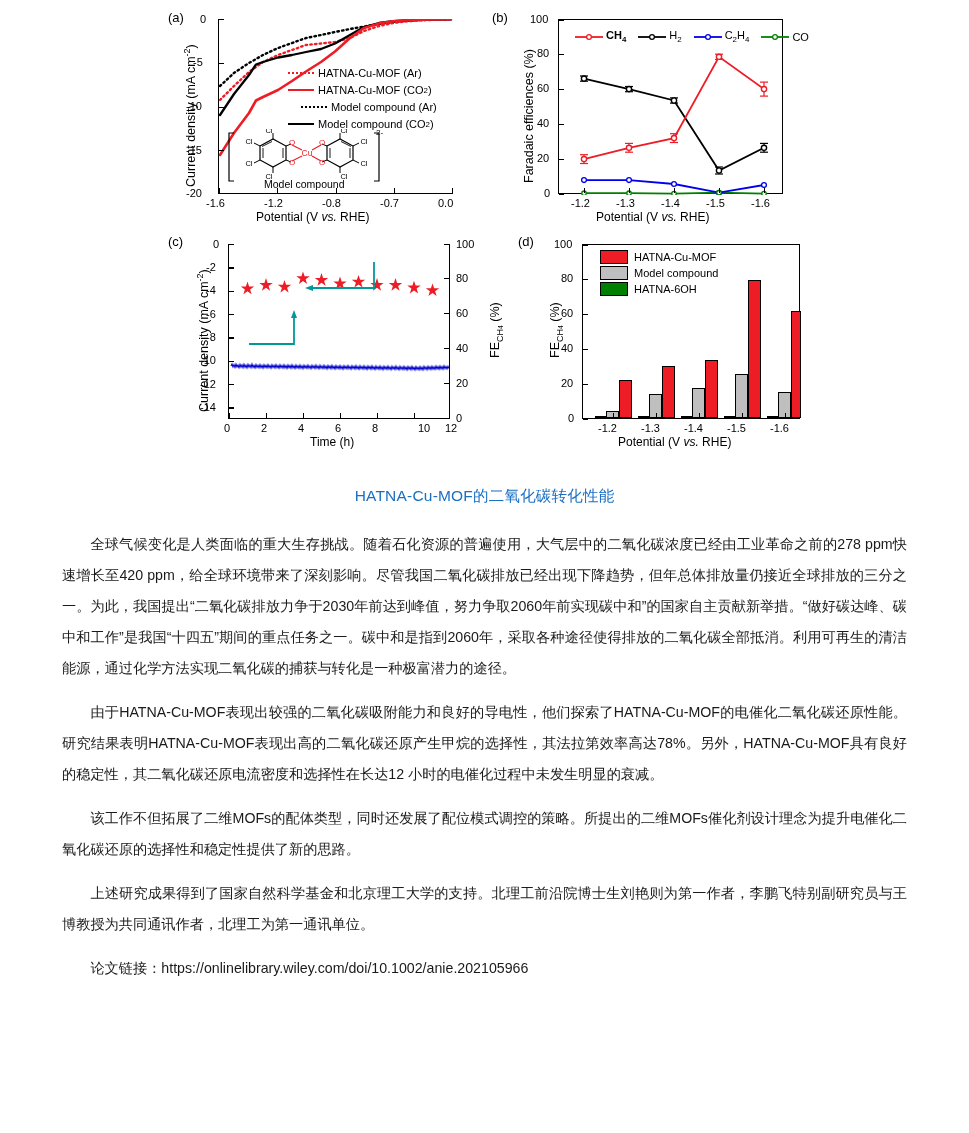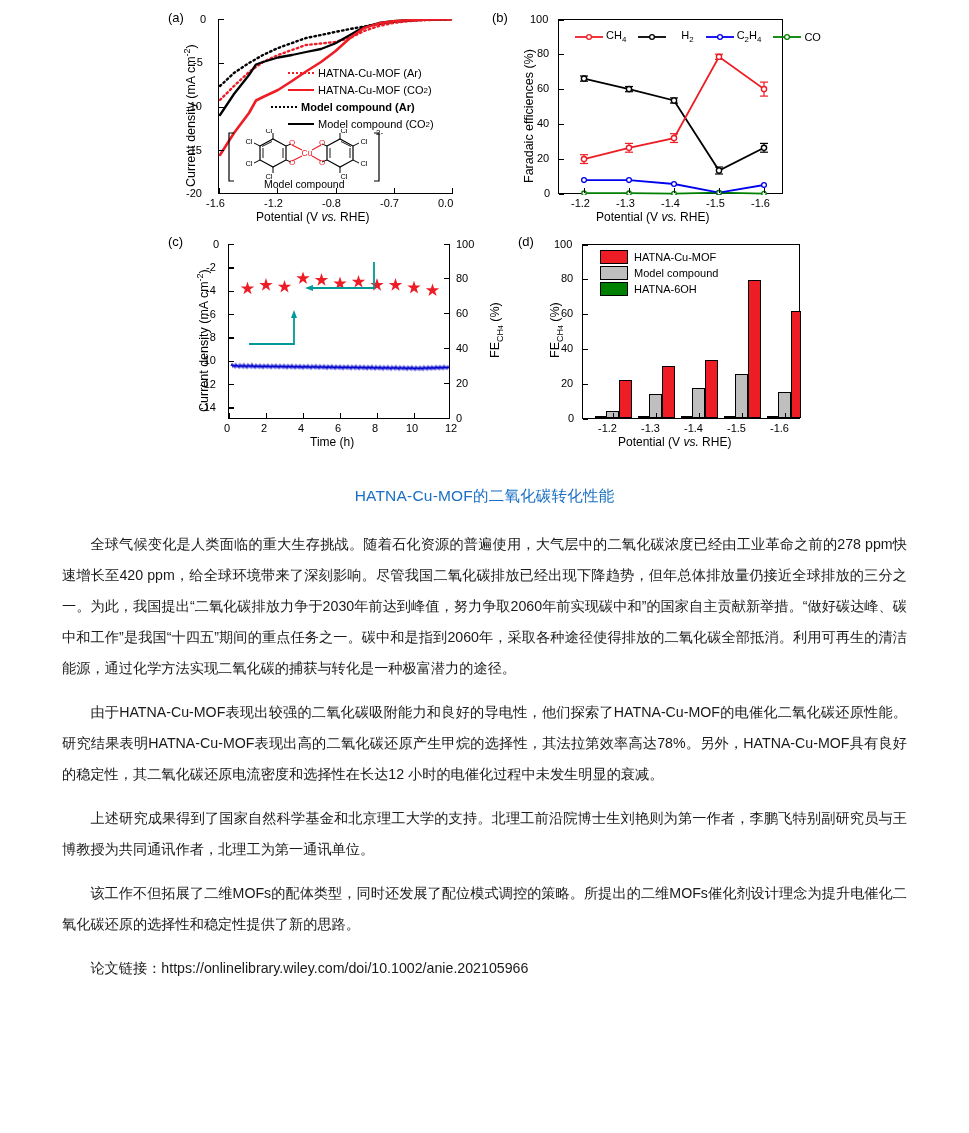--- a/index.html
+++ b/index.html
@@ -100,21 +100,21 @@
     <div class="legend-row" style="left:128px;top:62px;">
       <span class="lg-line dotted" style="border-color:#ee1c25;"></span>
       <span>HATNA-Cu-MOF (Ar)</span>
     </div>
     <div class="legend-row" style="left:128px;top:79px;">
       <span class="lg-line" style="border-color:#ee1c25;border-top-width:2.2px;"></span>
       <span>HATNA-Cu-MOF (CO</span>
         <sub>2</sub>
         <span>)</span>
     </div>
-    <div class="legend-row" style="left:111px;top:96px;font-weight:bold;">
+    <div class="legend-row" style="left:141px;top:96px;">
       <span class="lg-line dotted" style="border-color:#000;"></span>
       <span>Model compound (Ar)</span>
     </div>
     <div class="legend-row" style="left:128px;top:113px;">
       <span class="lg-line" style="border-color:#000;border-top-width:2.2px;"></span>
       <span>Model compound (CO</span>
         <sub>2</sub>
         <span>)</span>
     </div>
 
@@ -271,33 +271,33 @@
     <div class="tick-lbl" style="left:191px;top:192px;">-1.4</div>
     <div class="tick-lbl" style="left:236px;top:192px;">-1.5</div>
     <div class="tick-lbl" style="left:281px;top:192px;">-1.6</div>
 
     <div class="axis-label" style="left:126px;top:205px;">
       <span>Potential (V </span><span class="ital">vs.</span><span> RHE)</span>
     </div>
     <div class="ylabel-rot" style="left:52px;top:178px;">Faradaic efficiences (%)</div>
 
     <div style="position:absolute;left:105px;top:24px;display:flex;gap:12px;align-items:center;font-size:11px;">
-      <span style="display:flex;align-items:center;">
+      <span style="display:flex;align-items:center;font-weight:bold;">
         <svg width="28" height="8">
             <line x1="0" y1="4" x2="28" y2="4" stroke="#ee1c25" stroke-width="1.8"></line>
             <circle cx="14" cy="4" r="2.4" fill="#fff" stroke="#ee1c25" stroke-width="1.3"></circle>
           </svg>
         <span style="margin-left:3px;">CH<sub>4</sub></span>
       </span>
       <span style="display:flex;align-items:center;">
         <svg width="28" height="8">
             <line x1="0" y1="4" x2="28" y2="4" stroke="#000" stroke-width="1.8"></line>
             <circle cx="14" cy="4" r="2.4" fill="#fff" stroke="#000" stroke-width="1.3"></circle>
           </svg>
-        <span style="margin-left:15px;">H<sub>2</sub></span>
+        <span style="margin-left:3px;">H<sub>2</sub></span>
       </span>
       <span style="display:flex;align-items:center;justify-content:center;">
         <svg width="28" height="8">
             <line x1="0" y1="4" x2="28" y2="4" stroke="#0000ee" stroke-width="1.8"></line>
             <circle cx="14" cy="4" r="2.4" fill="#fff" stroke="#0000ee" stroke-width="1.3"></circle>
           </svg>
         <span style="margin-left:3px;">C<sub>2</sub>H<sub>4</sub></span>
       </span>
       <span style="display:flex;align-items:center;">
         <svg width="28" height="8">
@@ -378,21 +378,21 @@
     <div class="tick-lbl" style="left:296px;top:112px;">40</div>
     <div class="tick-lbl" style="left:296px;top:77px;">60</div>
     <div class="tick-lbl" style="left:296px;top:42px;">80</div>
     <div class="tick-lbl" style="left:296px;top:8px;">100</div>
 
     <div class="tick-lbl" style="left:64px;top:192px;">0</div>
     <div class="tick-lbl" style="left:101px;top:192px;">2</div>
     <div class="tick-lbl" style="left:138px;top:192px;">4</div>
     <div class="tick-lbl" style="left:175px;top:192px;">6</div>
     <div class="tick-lbl" style="left:212px;top:192px;">8</div>
-    <div class="tick-lbl" style="left:246px;top:192px;">10</div>
+    <div class="tick-lbl" style="left:258px;top:192px;">10</div>
     <div class="tick-lbl" style="left:285px;top:192px;">12</div>
 
     <div class="axis-label" style="left:150px;top:205px;">Time (h)</div>
     <div class="ylabel-rot" style="left:35px;top:182px;">
       <span>Current density (mA cm</span><sup>-2</sup><span>)</span>
     </div>
     <div class="ylabel-rot" style="left:328px;top:128px;font-size:12.5px;">
       <span>FE</span><sub><span>CH</span><span style="font-size:0.75em;">4</span></sub><span> (%)</span>
     </div>
   </div>
@@ -468,16 +468,16 @@
       <span>HATNA-6OH</span>
     </div>
   </div>
 </div>
 
 <div class="article">
   <div class="art-title">HATNA-Cu-MOF的二氧化碳转化性能</div>
 
   <p class="para">全球气候变化是人类面临的重大生存挑战。随着石化资源的普遍使用，大气层中的二氧化碳浓度已经由工业革命之前的278 ppm快速增长至420 ppm，给全球环境带来了深刻影响。尽管我国二氧化碳排放已经出现下降趋势，但年总体排放量仍接近全球排放的三分之一。为此，我国提出“二氧化碳排放力争于2030年前达到峰值，努力争取2060年前实现碳中和”的国家自主贡献新举措。“做好碳达峰、碳中和工作”是我国“十四五”期间的重点任务之一。碳中和是指到2060年，采取各种途径使得排放的二氧化碳全部抵消。利用可再生的清洁能源，通过化学方法实现二氧化碳的捕获与转化是一种极富潜力的途径。</p>
   <p class="para">由于HATNA-Cu-MOF表现出较强的二氧化碳吸附能力和良好的导电性，他们探索了HATNA-Cu-MOF的电催化二氧化碳还原性能。研究结果表明HATNA-Cu-MOF表现出高的二氧化碳还原产生甲烷的选择性，其法拉第效率高达78%。另外，HATNA-Cu-MOF具有良好的稳定性，其二氧化碳还原电流密度和选择性在长达12 小时的电催化过程中未发生明显的衰减。</p>
+  <p class="para">该工作不但拓展了二维MOFs的配体类型，同时还发展了配位模式调控的策略。所提出的二维MOFs催化剂设计理念为提升电催化二氧化碳还原的选择性和稳定性提供了新的思路。</p>
   <p class="para">上述研究成果得到了国家自然科学基金和北京理工大学的支持。北理工前沿院博士生刘艳则为第一作者，李鹏飞特别副研究员与王博教授为共同通讯作者，北理工为第一通讯单位。</p>
-  <p class="para">该工作不但拓展了二维MOFs的配体类型，同时还发展了配位模式调控的策略。所提出的二维MOFs催化剂设计理念为提升电催化二氧化碳还原的选择性和稳定性提供了新的思路。</p>
   <p class="para link"><span>论文链接：</span><span>https://onlinelibrary.wiley.com/doi/10.1002/anie.202105966</span></p>
 </div>
 
 </body></html>

